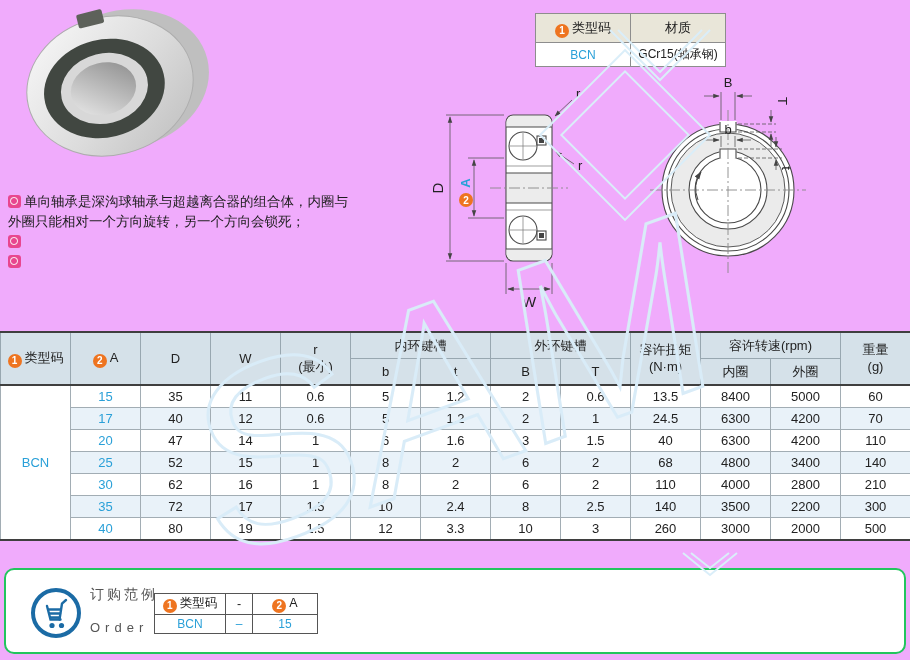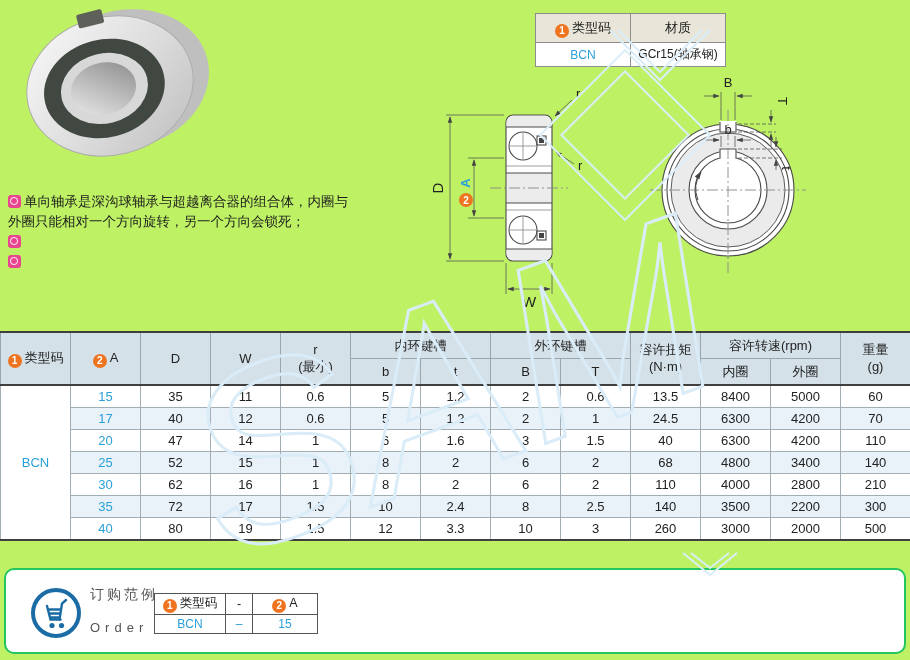--- a/index.html
+++ b/index.html
@@ -1,16 +1,16 @@
 <!DOCTYPE html>
 <html><head>
 <meta charset="utf-8">
 <style>
   html,body{margin:0;padding:0;background:#fff;}
-  .page{position:relative;width:910px;height:660px;background:#bef264;overflow:hidden;
+  .page{position:relative;width:910px;height:660px;background:#f0abfc;overflow:hidden;
         font-family:"Liberation Sans","DejaVu Sans",sans-serif;color:#222;}
 
   
   .photo{position:absolute;left:12px;top:8px;width:200px;height:152px;}
 
   
   .mini-table{position:absolute;left:535px;top:13px;border-collapse:collapse;table-layout:fixed;}
   .mini-table th,.mini-table td{border:1px solid #8d8d8d;text-align:center;font-weight:normal;}
   .mini-table th{background:#e9e6d9;width:92px;height:26px;font-size:13px;}
   .mini-table td{height:21px;font-size:12px;background:#fff;}

